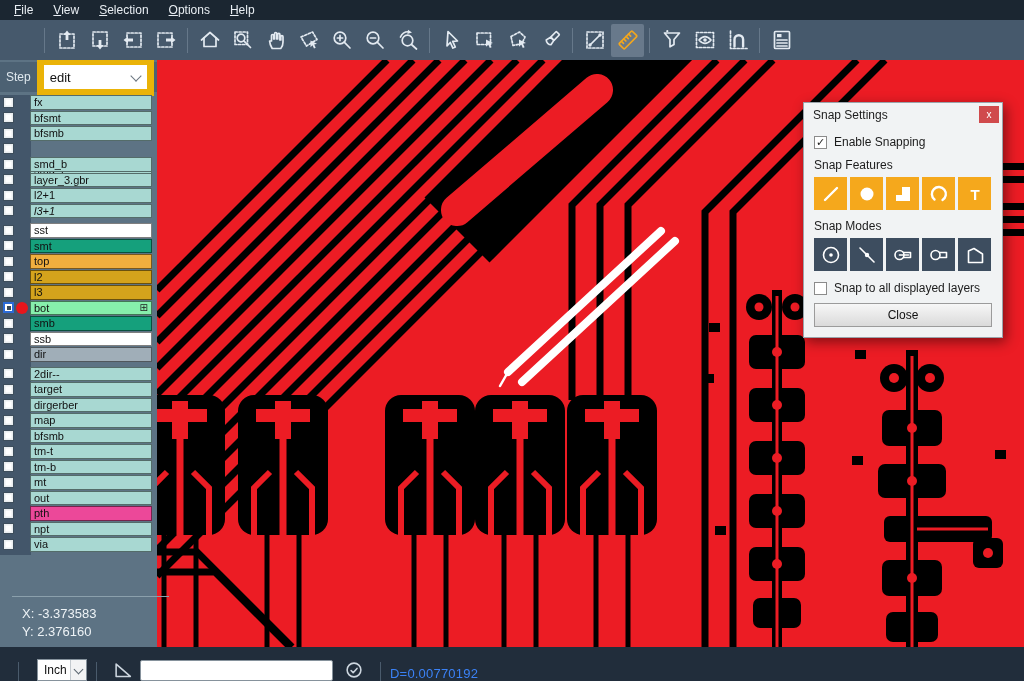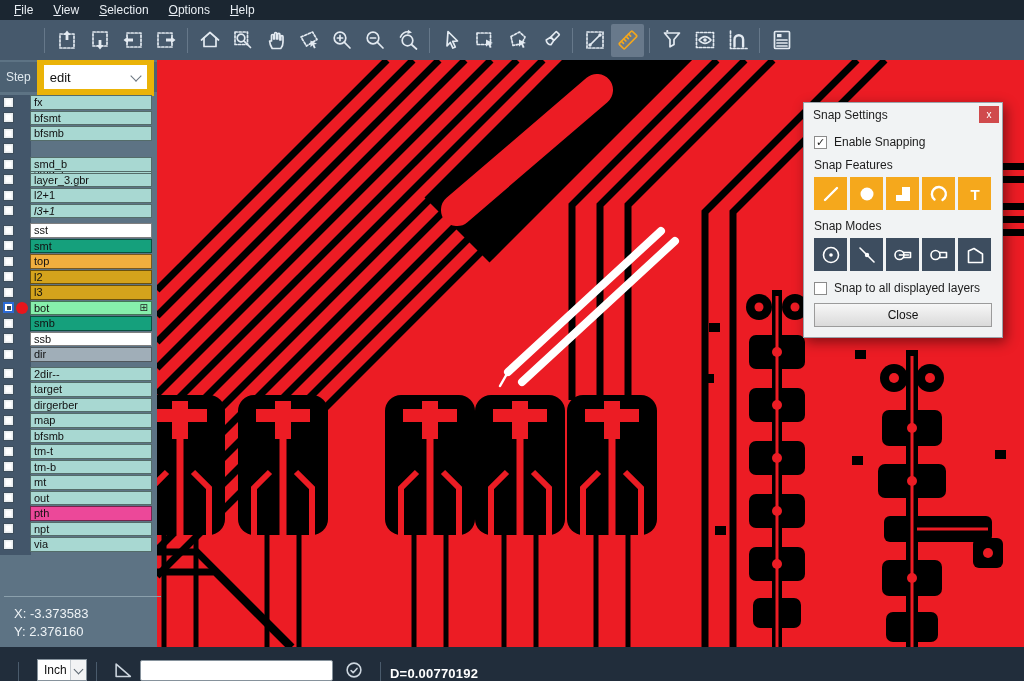--- a/index.html
+++ b/index.html
@@ -43,21 +43,21 @@
   .sel .cb::after{content:"";display:block;width:4px;height:4px;margin:1.5px auto;background:#3a4a5a}
   .ind{width:16px;flex:none;display:flex;justify-content:center;align-items:center}
   .dot{display:none;width:12px;height:12px;border-radius:50%;background:#e8151c}
   .sel .dot{display:block}
   .lbl{flex:1;box-sizing:border-box;height:14.5px;margin-right:5px;border:1px solid rgba(0,0,0,.5);
        font-size:11px;line-height:12.5px;color:#111;padding-left:3px;position:relative;
        white-space:nowrap;overflow:hidden}
   .grid{display:none;position:absolute;right:3px;top:0.5px;font-size:10px;line-height:12px;color:#222;
         font-family:"DejaVu Sans",sans-serif}
   .sel .grid{display:block}
-  #readout{position:absolute;left:4px;bottom:0;width:100%;box-sizing:border-box;
+  #readout{position:absolute;left:12px;bottom:0;width:100%;box-sizing:border-box;
            border-top:1px solid #8ba0ac;padding:6px 0 8px 10px;color:#eef3f6;font-size:13px}
   #readout div{margin-top:3px}
 
   
   #canvas{position:absolute;left:157px;top:60px;width:867px;height:587px;background:#ec1c24;overflow:hidden}
   #art{position:absolute;left:0;top:0}
 
   
   #dialog{position:absolute;left:803px;top:102px;width:200px;background:#f1f3f4;
           border:1px solid #9aa4ab;box-shadow:3px 4px 12px rgba(0,0,0,.45);
@@ -92,21 +92,21 @@
         display:flex;align-items:center;font-size:12px;color:#111;padding-left:6px;position:relative;
         margin-left:9px;flex:none}
   .uchev{position:absolute;right:0;top:0;width:15px;height:100%;border-left:1px solid #c3c9ce;
          background:#f2f3f4}
   .uchev::after{content:"";position:absolute;left:3.5px;top:6px;width:6px;height:6px;
          border-right:1.5px solid #5b6670;border-bottom:1.5px solid #5b6670;transform:rotate(45deg)}
   .minput{width:193px;height:21px;box-sizing:border-box;background:#fff;border:1px solid #86929c;
           border-radius:2px;font-size:12px;padding:0 5px;color:#111}
   .sico{width:22px;height:22px;margin:0 6px;flex:none}
   .sico *{stroke:#cdd6df;stroke-width:1.7;fill:none;stroke-linecap:round;stroke-linejoin:round}
-  .dist{color:#ffffff;font-size:13px;font-weight:bold;letter-spacing:.2px}
+  .dist{color:#3b82f6;font-size:13px;font-weight:normal;letter-spacing:.2px}
 </style>
 </head>
 <body>
 
 <div id="menubar">
   <span class="mitem"><u>F</u>ile</span>
   <span class="mitem"><u>V</u>iew</span>
   <span class="mitem"><u>S</u>election</span>
   <span class="mitem"><u>O</u>ptions</span>
   <span class="mitem"><u>H</u>elp</span>

